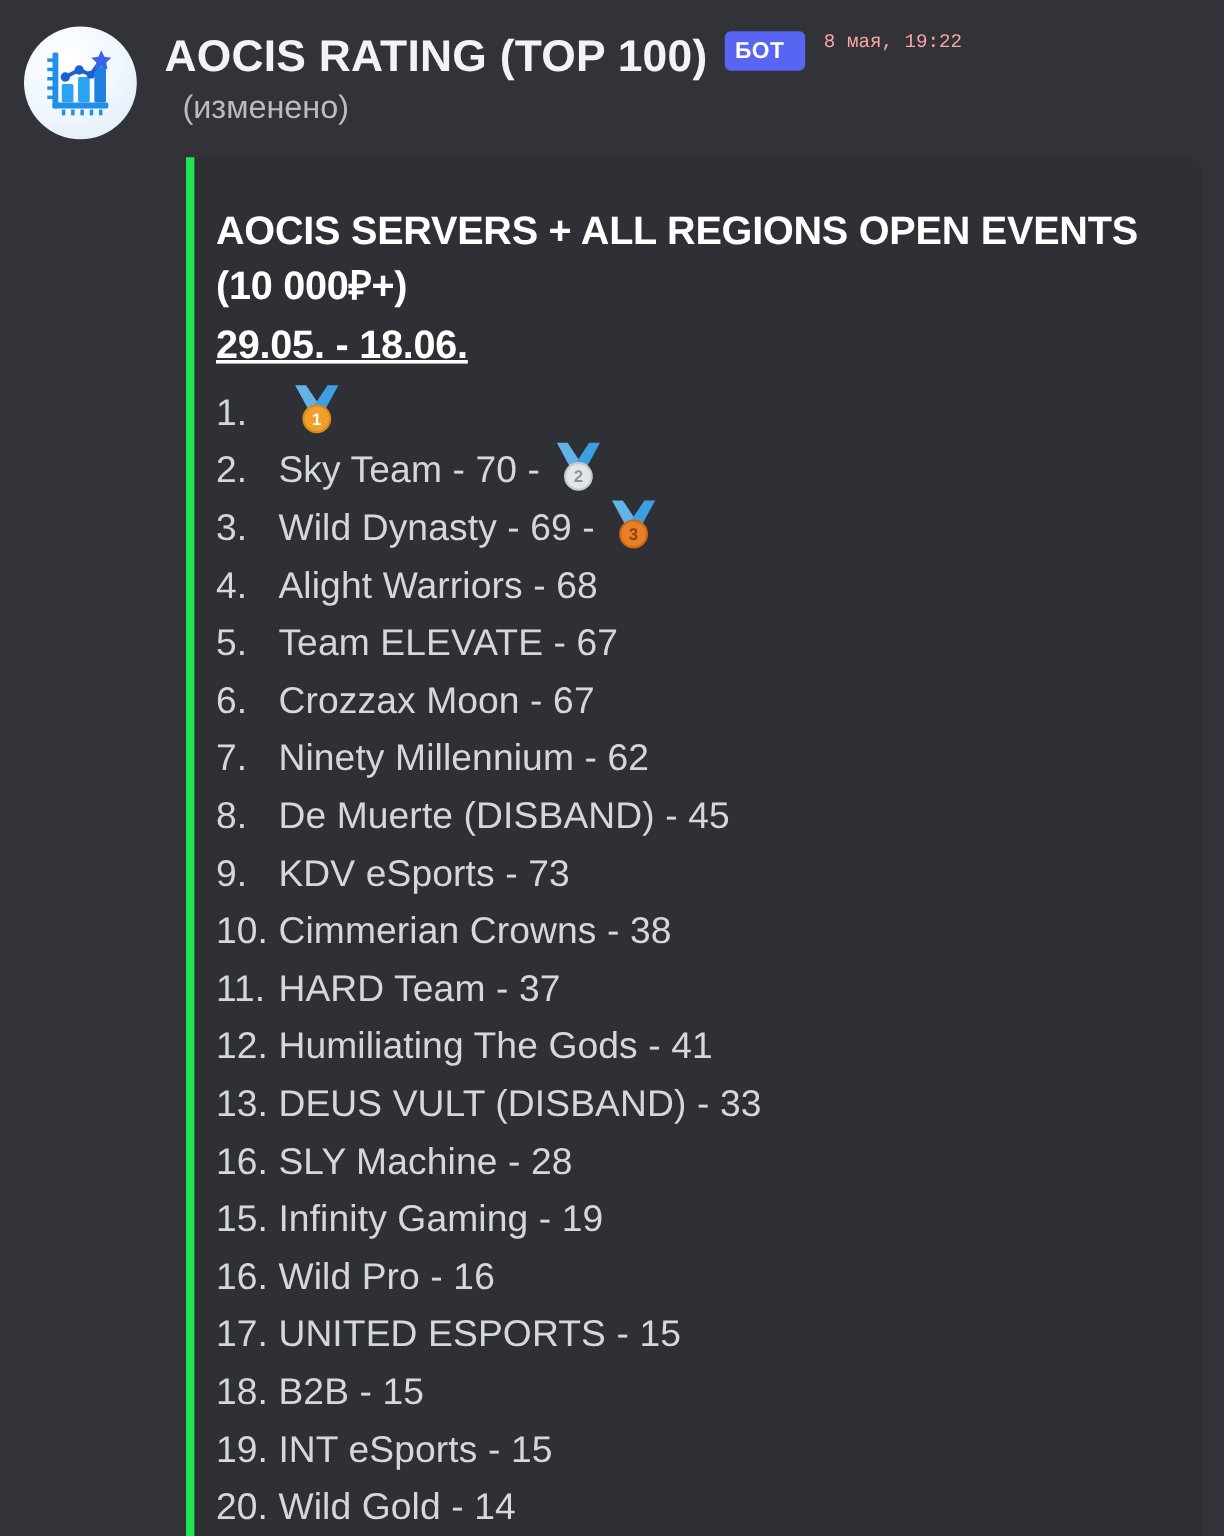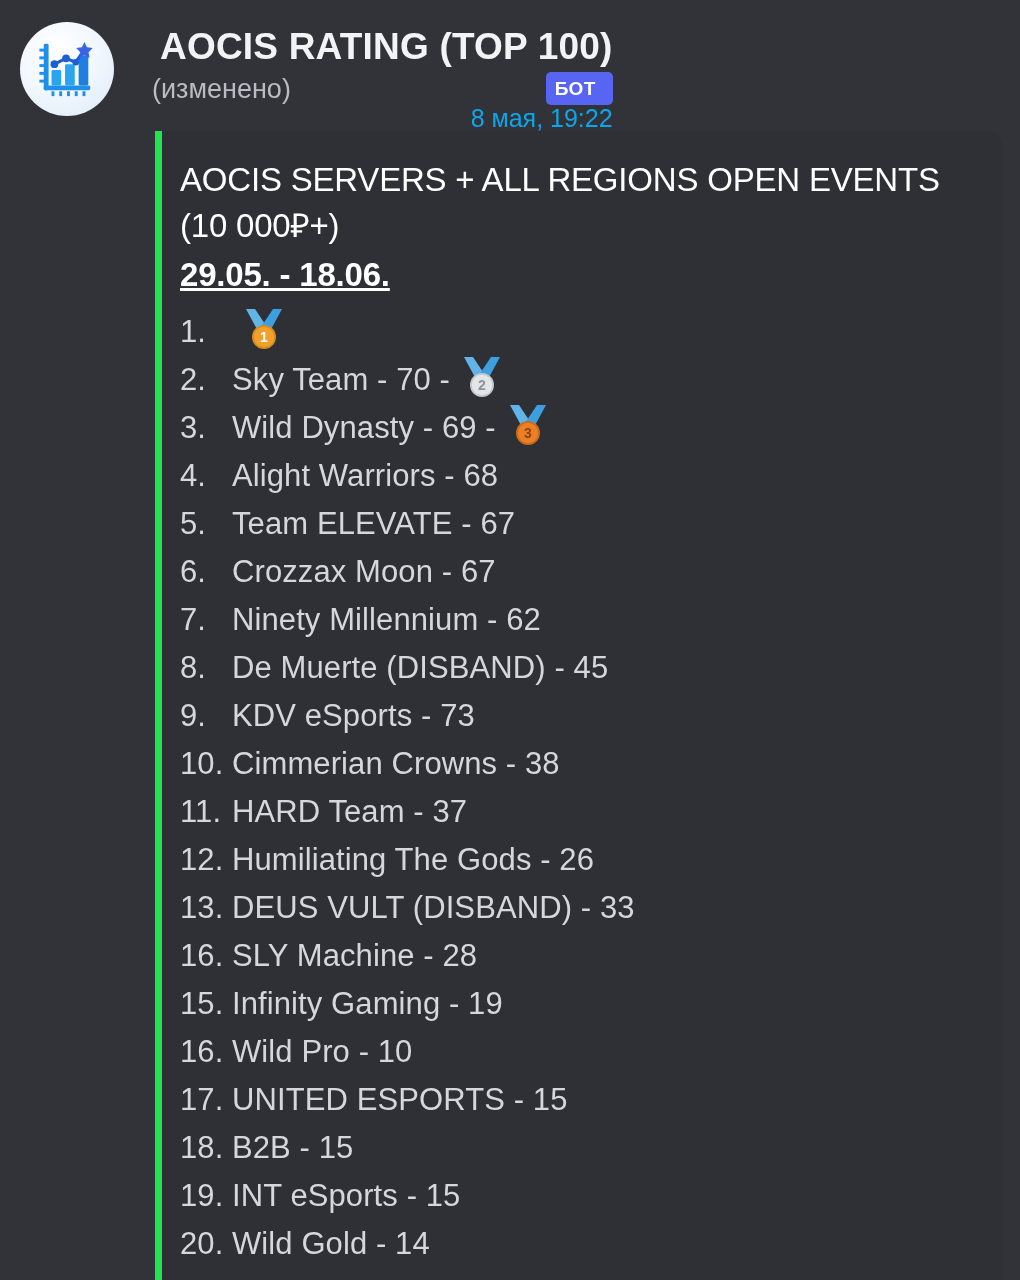--- a/index.html
+++ b/index.html
@@ -34,25 +34,24 @@
     background: radial-gradient(circle at 38% 30%, #ffffff 0%, #f2f8fe 45%, #dceaf8 100%);
     display: flex;
     align-items: center;
     justify-content: center;
     overflow: hidden;
   }
   .avatar svg { display: block; }
 
   .header-line {
     position: absolute;
-    left: 160px;
+    left: 137px;
     top: 24px;
     display: flex;
-    align-items: flex-end;
-    flex-direction: column;
+    align-items: flex-start;
   }
 
   .author-name {
     font-size: 37px;
     font-weight: 600;
     color: #f2f3f5;
     letter-spacing: 0.2px;
     line-height: 46px;
     white-space: nowrap;
   }
@@ -66,26 +65,27 @@
     line-height: 1;
     padding: 7px 17px 7px 9px;
     border-radius: 5px;
     letter-spacing: 0.3px;
     position: relative;
     top: 2px;
   }
 
   .timestamp {
     margin-left: 16px;
-    color: #0ea5e9;
-    font-size: 25px;
+    color: #fca5a5;
+    font-size: 16px;
     line-height: 1;
     white-space: nowrap;
     position: relative;
     top: 3px;
+    font-family: Liberation Mono, monospace;
   }
 
   .edited-note {
     position: absolute;
     left: 152px;
     top: 74px;
     color: #b9bcc2;
     font-size: 27px;
     line-height: 30px;
   }
@@ -117,24 +117,25 @@
     left: 7px;
     top: 0;
     right: 0;
     bottom: 0;
     padding: 26px 0 0 18px;
   }
 
   .embed-title {
     color: #ffffff;
     font-size: 33px;
-    font-weight: 400;
+    font-weight: 700;
     line-height: 46px;
     letter-spacing: -0.2px;
     max-width: 790px;
+    margin-top: 12px;
   }
   .embed-subtitle {
     color: #ffffff;
     font-size: 33px;
     font-weight: 700;
     line-height: 46px;
     letter-spacing: -0.2px;
     margin-top: 3px;
     text-decoration: underline;
   }
@@ -290,37 +291,37 @@
         <li class="rank-item">
           <span class="rank-num">10.</span>
           <span class="rank-text">Cimmerian Crowns - 38</span>
         </li>
         <li class="rank-item">
           <span class="rank-num">11.</span>
           <span class="rank-text">HARD Team - 37</span>
         </li>
         <li class="rank-item">
           <span class="rank-num">12.</span>
-          <span class="rank-text">Humiliating The Gods - 26</span>
+          <span class="rank-text">Humiliating The Gods - 41</span>
         </li>
         <li class="rank-item">
           <span class="rank-num">13.</span>
           <span class="rank-text">DEUS VULT (DISBAND) - 33</span>
         </li>
         <li class="rank-item">
           <span class="rank-num">16.</span>
           <span class="rank-text">SLY Machine - 28</span>
         </li>
         <li class="rank-item">
           <span class="rank-num">15.</span>
           <span class="rank-text">Infinity Gaming - 19</span>
         </li>
         <li class="rank-item">
           <span class="rank-num">16.</span>
-          <span class="rank-text">Wild Pro - 10</span>
+          <span class="rank-text">Wild Pro - 16</span>
         </li>
         <li class="rank-item">
           <span class="rank-num">17.</span>
           <span class="rank-text">UNITED ESPORTS - 15</span>
         </li>
         <li class="rank-item">
           <span class="rank-num">18.</span>
           <span class="rank-text">B2B - 15</span>
         </li>
         <li class="rank-item">

